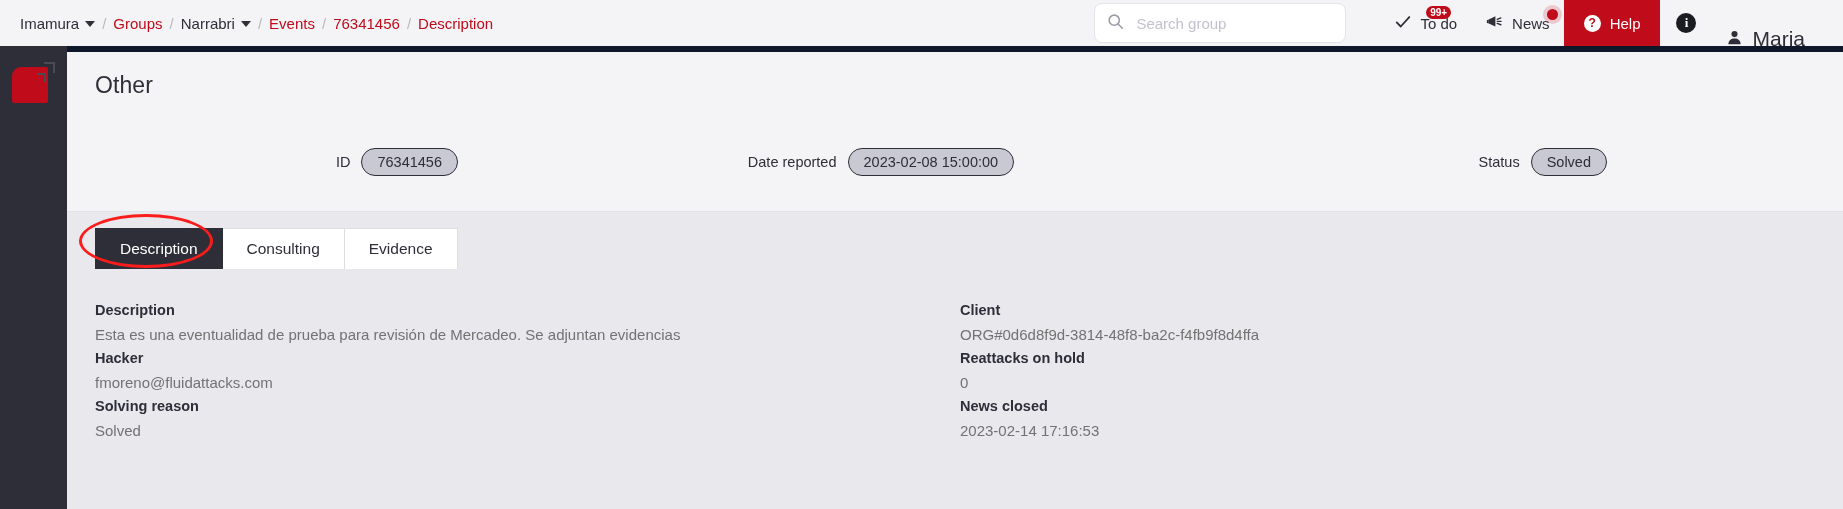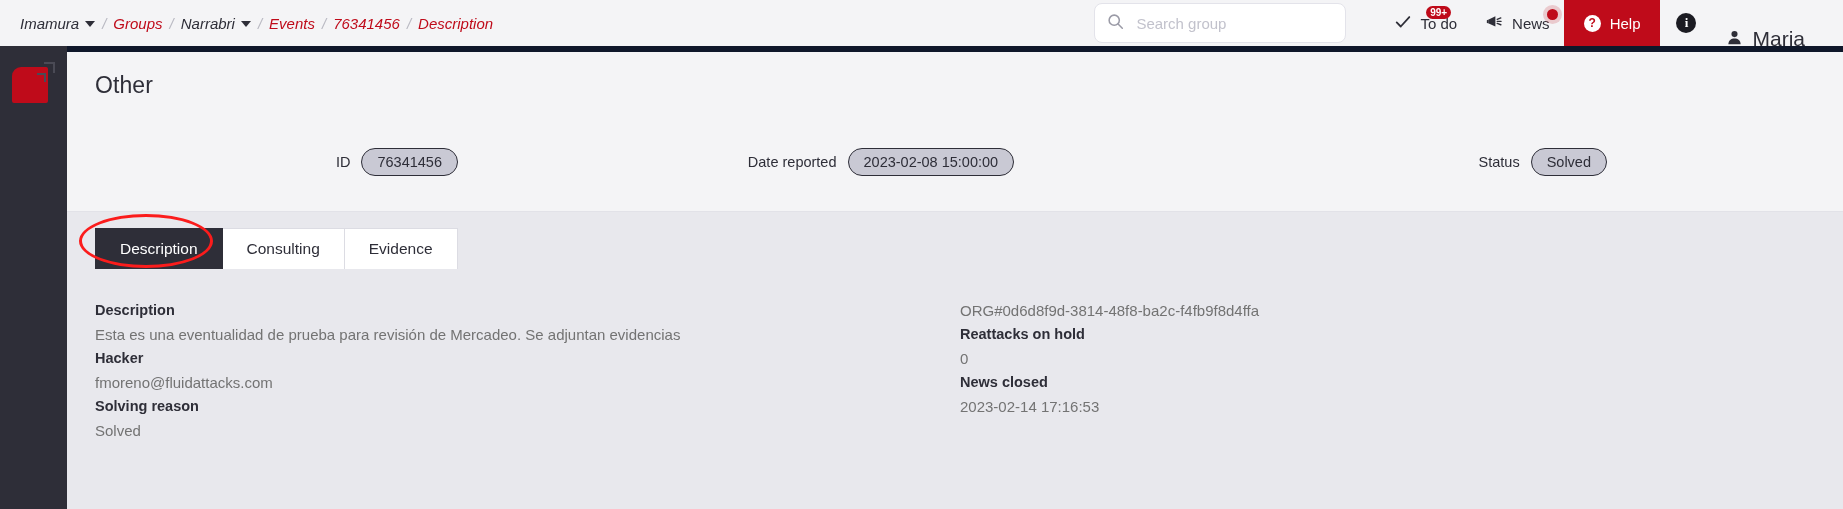--- a/index.html
+++ b/index.html
@@ -31,21 +31,20 @@
     position: relative;
     z-index: 30;
   }
 
   .breadcrumb {
     display: flex;
     align-items: center;
     font-size: 15px;
     color: #2e2e38;
     white-space: nowrap;
-    font-style: italic;
   }
   .crumb { color: #2e2e38; }
   .crumb.link { color: #bf0b1a; }
   .crumb-sep { color: #b9b9c2; margin: 0 7px; font-size: 15px; }
   .crumb-group { display: inline-flex; align-items: center; gap: 6px; }
   .chev {
     width: 0; height: 0;
     border-left: 5px solid transparent;
     border-right: 5px solid transparent;
     border-top: 6px solid #2e2e38;
@@ -420,20 +419,21 @@
       <div class="details">
         <div class="det-col" id="col-left">
             <div class="det-label">Description</div>
             <div class="det-value">Esta es una eventualidad de prueba para revisión de Mercadeo. Se adjuntan evidencias</div>
             <div class="det-label">Hacker</div>
             <div class="det-value">fmoreno@fluidattacks.com</div>
             <div class="det-label">Solving reason</div>
             <div class="det-value">Solved</div>
           </div>
         <div class="det-col right" id="col-right">
+            <div class="det-label">Client</div>
             <div class="det-value">ORG#0d6d8f9d-3814-48f8-ba2c-f4fb9f8d4ffa</div>
             <div class="det-label">Reattacks on hold</div>
             <div class="det-value">0</div>
             <div class="det-label">News closed</div>
             <div class="det-value">2023-02-14 17:16:53</div>
           </div>
       </div>
 
     </div>
   </div>

